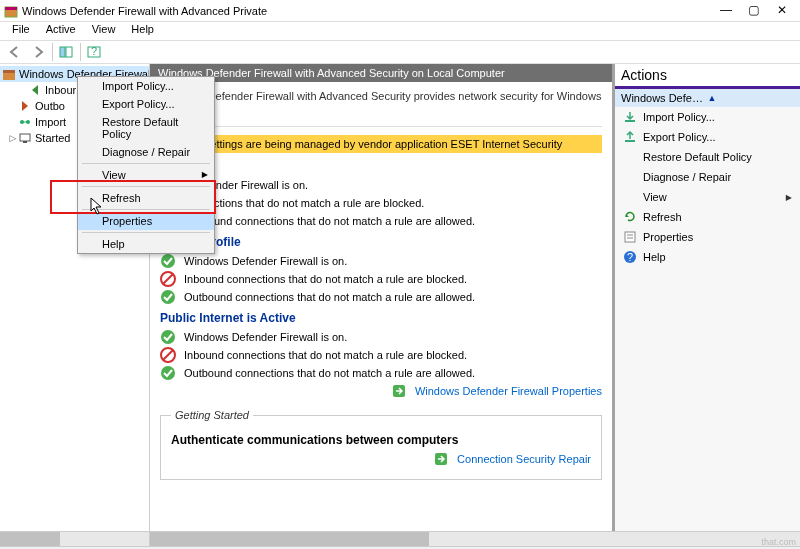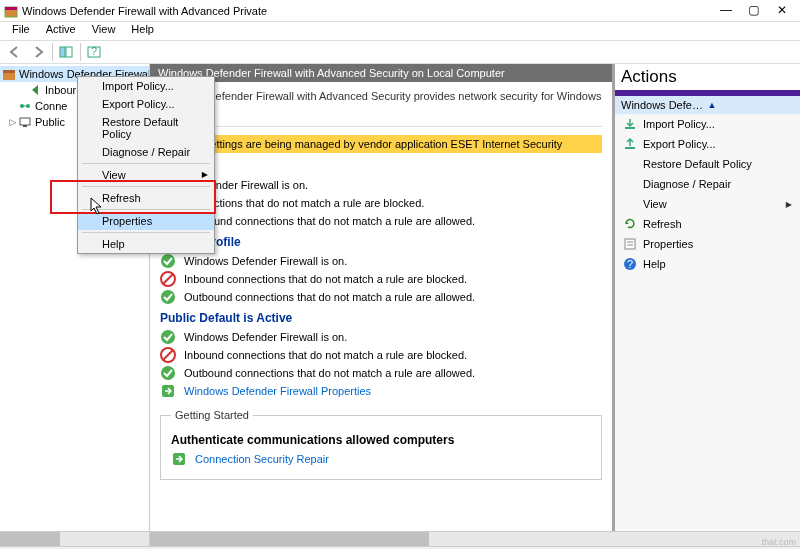--- a/index.html
+++ b/index.html
@@ -28,28 +28,28 @@
 .main-header { background: #6f6f6f; color: #fff; padding: 3px 8px; font-size: 11px; }
 .main-body { padding: 8px 10px; overflow: hidden; flex: 1; background: #fff; }
 .intro { color: #333; margin-bottom: 12px; }
 
 .warning-bar { background: #ffd24a; display: flex; align-items: center; padding: 2px 4px; margin-bottom: 6px; }
 .warning-bar .wicon { width: 14px; height: 14px; margin-right: 6px; }
 
 .section-title { font-weight: bold; font-size: 12px; color: #003399; margin: 6px 0 4px 0; }
 .row { display: flex; align-items: center; margin: 2px 0; }
 .row .ricon { width: 16px; height: 16px; margin-right: 8px; }
-.link { color: #0066cc; }
+.link { color: #0066cc; justify-content: flex-end; }
 .link .ricon { margin-right: 8px; }
 
 fieldset.getting-started { border: 1px solid #ccc; margin-top: 10px; padding: 6px 10px 10px 10px; }
-fieldset.getting-started legend { padding: 0 4px; color: #333; }
+fieldset.getting-started legend { padding: 0 4px; color: #333; font-style: italic; }
 
 .actions { width: 185px; background: #f7f7f7; }
-.actions-header { padding: 3px 6px; font-size: 17px; background: #fff; border-bottom: 6px solid #4c1d95; }
+.actions-header { padding: 3px 6px; font-size: 14px; background: #fff; border-bottom: 3px solid #4c1d95; }
 .actions-title { background: #d8e9f9; padding: 3px 6px; display: flex; align-items: center; }
 .actions-title span { flex: 1; white-space: nowrap; overflow: hidden; text-overflow: ellipsis; }
 .actions-title .caret { color: #003399; font-size: 9px; }
 .action-item { display: flex; align-items: center; padding: 3px 8px; }
 .action-item .aicon { width: 14px; height: 14px; margin-right: 6px; }
 .action-item .caret { margin-left: auto; font-size: 8px; color: #333; }
 
 .context-menu { position: absolute; left: 77px; top: 76px; width: 138px; background: #f2f2f2; border: 1px solid #999; box-shadow: 2px 2px 4px rgba(0,0,0,.25); z-index: 100; }
 .context-menu .citem { padding: 3px 18px 3px 24px; position: relative; }
 .context-menu .citem.hovered { background: #bfe0ff; }
@@ -136,36 +136,44 @@
         <span class="ico">
           <svg width="14" height="14">
             <path d="M10 2 L4 7 L10 12" fill="#3a8f3a"></path>
           </svg>
         </span>
         <span>Inbour</span>
       </div>
     <div class="tree-item" style="padding-left:18px">
         <span class="ico">
           <svg width="14" height="14">
+            <path d="M4 2 L10 7 L4 12" fill="#c05020"></path>
+          </svg>
+        </span>
+        <span>Outbo</span>
+      </div>
+    <div class="tree-item" style="padding-left:18px">
+        <span class="ico">
+          <svg width="14" height="14">
             <circle cx="4" cy="7" r="2" fill="#2a6"></circle>
             <circle cx="10" cy="7" r="2" fill="#2a6"></circle>
             <line x1="4" y1="7" x2="10" y2="7" stroke="#2a6"></line>
           </svg>
         </span>
-        <span>Conne</span>
+        <span>Import</span>
       </div>
     <div class="tree-item" style="padding-left:8px">
         <span class="expander">▷</span>
         <span class="ico">
           <svg width="14" height="14">
             <rect x="2" y="3" width="10" height="7" fill="#fff" stroke="#555"></rect>
             <rect x="5" y="10" width="4" height="2" fill="#555"></rect>
           </svg>
         </span>
-        <span>Public</span>
+        <span>Started</span>
       </div>
   </div>
 
   <div class="main">
     <div class="main-header">Windows Defender Firewall with Advanced Security on Local Computer</div>
     <div class="main-body">
       <div class="intro">Windows Defender Firewall with Advanced Security provides network security for Windows computers.</div>
       <hr style="border:none;border-top:1px solid #ddd;margin-bottom:8px">
 
       <div class="warning-bar">
@@ -229,21 +237,21 @@
       <div class="row">
           <span class="ricon">
             <svg width="16" height="16">
               <circle cx="8" cy="8" r="7" fill="#4caf50"></circle>
               <path d="M4 8 L7 11 L12 5" stroke="#fff" stroke-width="2" fill="none"></path>
             </svg>
           </span>
           <span>Outbound connections that do not match a rule are allowed.</span>
         </div>
 
-      <div class="section-title">Public Default is Active</div>
+      <div class="section-title">Public Internet is Active</div>
       <div class="row">
           <span class="ricon">
             <svg width="16" height="16">
               <circle cx="8" cy="8" r="7" fill="#4caf50"></circle>
               <path d="M4 8 L7 11 L12 5" stroke="#fff" stroke-width="2" fill="none"></path>
             </svg>
           </span>
           <span>Windows Defender Firewall is on.</span>
         </div>
       <div class="row">
@@ -270,21 +278,21 @@
             <svg width="16" height="16">
               <rect x="2" y="2" width="12" height="12" fill="#4caf50" rx="2"></rect>
               <path d="M5 8 L11 8 M8 5 L11 8 L8 11" stroke="#fff" fill="none" stroke-width="1.5"></path>
             </svg>
           </span>
           <span>Windows Defender Firewall Properties</span>
         </div>
 
       <fieldset class="getting-started">
         <legend>Getting Started</legend>
-        <div class="section-title" style="color:#000">Authenticate communications allowed computers</div>
+        <div class="section-title" style="color:#000">Authenticate communications between computers</div>
         <div class="row link">
             <span class="ricon">
               <svg width="16" height="16">
                 <rect x="2" y="2" width="12" height="12" fill="#4caf50" rx="2"></rect>
                 <path d="M5 8 L11 8 M8 5 L11 8 L8 11" stroke="#fff" fill="none" stroke-width="1.5"></path>
               </svg>
             </span>
             <span>Connection Security Repair</span>
           </div>
       </fieldset>

